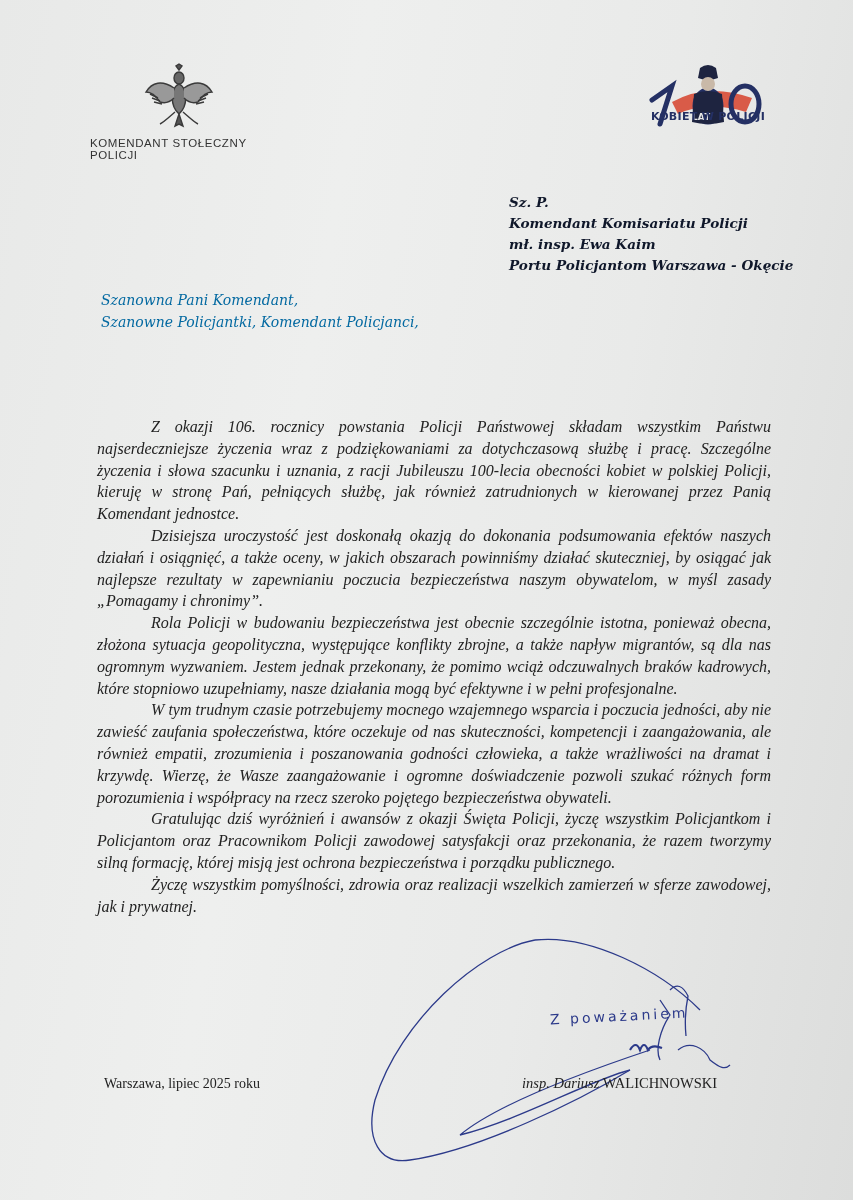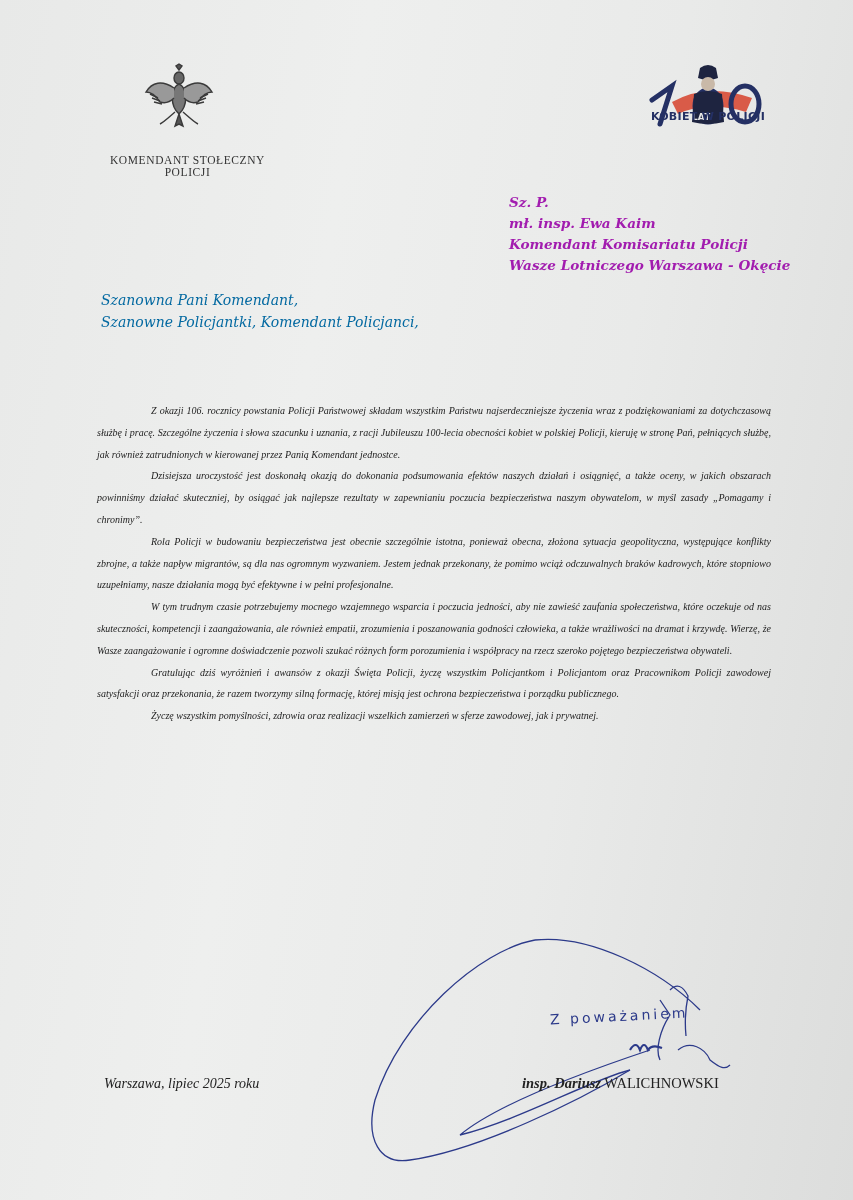--- a/index.html
+++ b/index.html
@@ -8,65 +8,65 @@
     background: linear-gradient(100deg, #e8e9e8 0%, #eeefee 35%, #e9eae9 65%, #dcdddc 100%);
     position: relative;
     font-family: "DejaVu Serif", serif;
     color: #1f1f1f;
   }
   .page { position: absolute; inset: 0; }
 
   
   .crest { position: absolute; left: 140px; top: 62px; width: 78px; height: 72px; }
   .crest-text {
-    position: absolute; left: 90px; top: 154px; width: 195px; text-align: center;
-    font-family: Liberation Serif, serif; font-size: 11.5px; letter-spacing: 0.6px; color: #333;
+    position: absolute; left: 90px; top: 137px; width: 195px; text-align: left;
+    font-family: Liberation Sans, sans-serif; font-size: 11.5px; letter-spacing: 0.6px; color: #333;
   }
 
   
   .logo { position: absolute; left: 642px; top: 62px; width: 130px; height: 72px; }
   .logo-text {
     position: absolute; left: 644px; top: 110px; width: 128px; text-align: center;
     font-family: "DejaVu Sans", sans-serif; font-weight: bold; font-size: 11px; color: #243064; letter-spacing: 0.3px;
   }
 
   
   .address {
     position: absolute; left: 509px; top: 192px;
     font-family: "DejaVu Serif", serif; font-style: italic; font-weight: bold;
-    font-size: 13.6px; line-height: 21px; color: #a21caf;
+    font-size: 13.6px; line-height: 21px; color: #0f172a;
   }
   .address div { white-space: nowrap; }
 
   
   .salutation {
     position: absolute; left: 101px; top: 289px;
     font-family: "DejaVu Serif", serif; font-style: italic;
     font-size: 14px; line-height: 22px; color: #0369a1;
   }
   .salutation div { white-space: nowrap; }
 
   
   .body-text {
-    position: absolute; left: 97px; top: 400px; width: 674px;
+    position: absolute; left: 97px; top: 416px; width: 674px;
     font-family: "Liberation Serif", serif; font-style: italic;
-    font-size: 10px; line-height: 21.8px; color: #222;
+    font-size: 16px; line-height: 21.8px; color: #222;
   }
   .body-text p { margin: 0; text-align: justify; text-indent: 54px; }
 
   
   .place-date {
     position: absolute; left: 104px; top: 1076px;
-    font-family: "Liberation Serif", serif; font-style: italic; font-size: 14px; color: #222;
+    font-family: "Liberation Serif", serif; font-size: 14px; color: #222;
   }
   .signatory {
     position: absolute; left: 522px; top: 1075px;
     font-family: "Liberation Serif", serif; font-size: 14.5px; color: #222; white-space: nowrap;
   }
-  .signatory .rank { font-style: italic; font-weight: bold; text-align: center; }
+  .signatory .rank { font-style: italic; font-weight: normal; text-align: center; }
   .handwritten {
     position: absolute; left: 550px; top: 1008px;
     font-family: "DejaVu Sans", sans-serif; font-size: 14px; color: #2c3a8a;
     letter-spacing: 3px; transform: rotate(-3deg);
   }
   .signature { position: absolute; left: 360px; top: 930px; width: 420px; height: 240px; pointer-events: none; }
 </style>
 </head>
 <body>
 
@@ -94,23 +94,23 @@
     <ellipse cx="66" cy="44" rx="13" ry="16" fill="none" stroke="#243064" stroke-width="5"></ellipse>
     <path d="M58 6 q 8 -6 16 0 l 2 10 q -10 4 -20 0 z" fill="#1e2440"></path>
     <circle cx="66" cy="22" r="7" fill="#c9b9a8"></circle>
     <path d="M52 32 q 14 -6 28 0 l 2 28 q -16 4 -32 0 z" fill="#1e2440"></path>
     <text x="50" y="58" font-family="DejaVu Sans, sans-serif" font-size="9" font-weight="bold" fill="#e8e8e8">LAT</text>
   </svg>
   <div class="logo-text">KOBIET W POLICJI</div>
 
   <div class="address">
     <div>Sz. P.</div>
+    <div>Komendant Komisariatu Policji</div>
     <div>mł. insp. Ewa Kaim</div>
-    <div>Komendant Komisariatu Policji</div>
-    <div>Wasze Lotniczego Warszawa - Okęcie</div>
+    <div>Portu Policjantom Warszawa - Okęcie</div>
   </div>
 
   <div class="salutation">
     <div>Szanowna Pani Komendant,</div>
     <div>Szanowne Policjantki, Komendant Policjanci,</div>
   </div>
 
   <div class="body-text">
     <p>Z okazji 106. rocznicy powstania Policji Państwowej składam wszystkim Państwu najserdeczniejsze życzenia wraz z podziękowaniami za dotychczasową służbę i pracę. Szczególne życzenia i słowa szacunku i uznania, z racji Jubileuszu 100-lecia obecności kobiet w polskiej Policji, kieruję w stronę Pań, pełniących służbę, jak również zatrudnionych w kierowanej przez Panią Komendant jednostce.</p>
     <p>Dzisiejsza uroczystość jest doskonałą okazją do dokonania podsumowania efektów naszych działań i osiągnięć, a także oceny, w jakich obszarach powinniśmy działać skuteczniej, by osiągać jak najlepsze rezultaty w zapewnianiu poczucia bezpieczeństwa naszym obywatelom, w myśl zasady „Pomagamy i chronimy”.</p>

